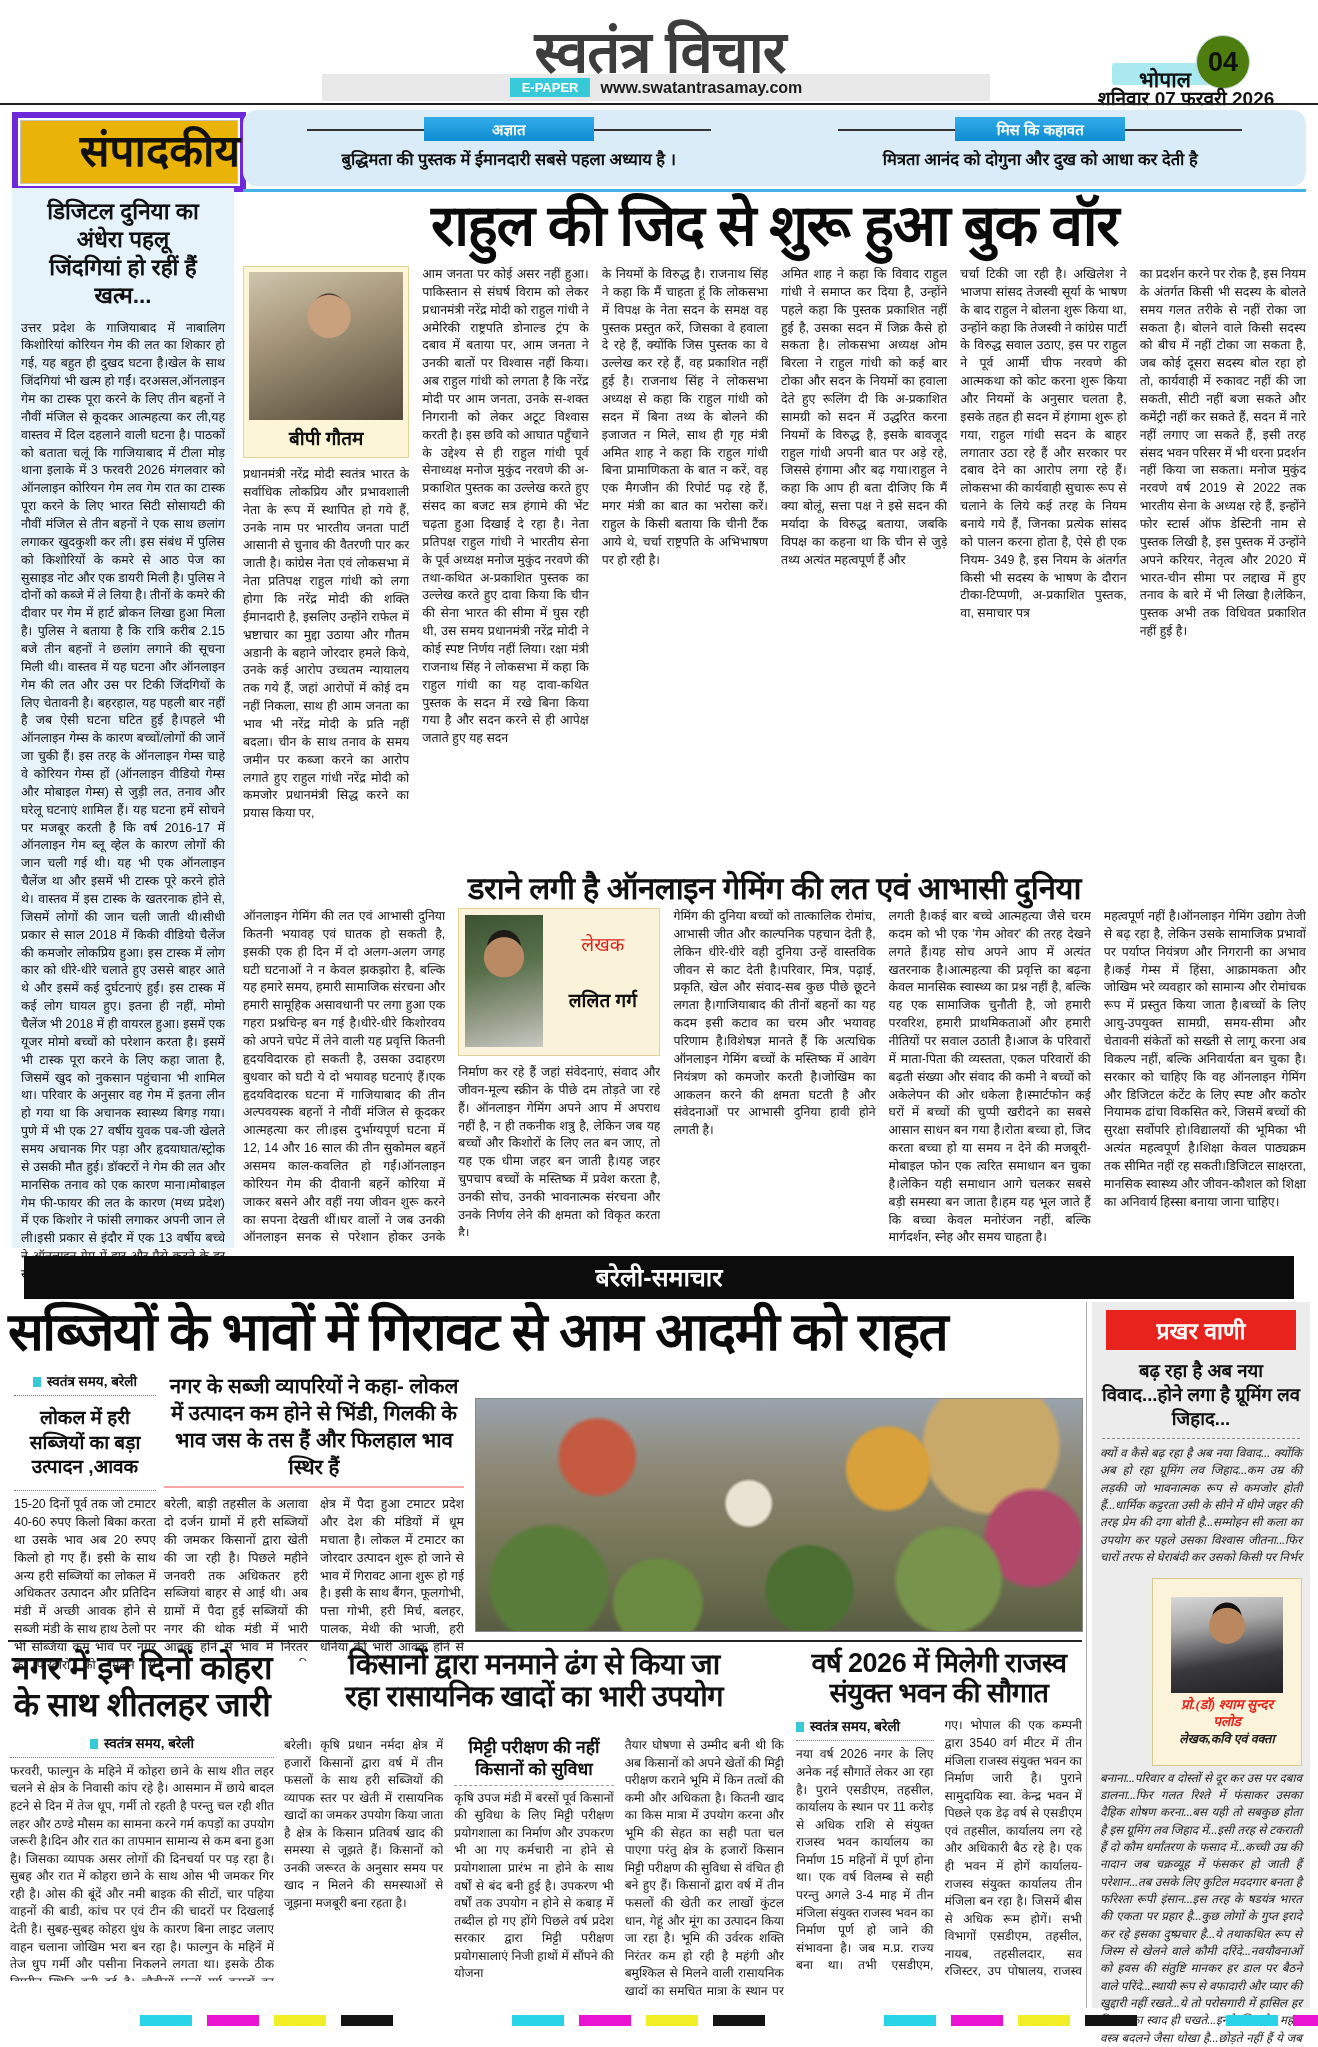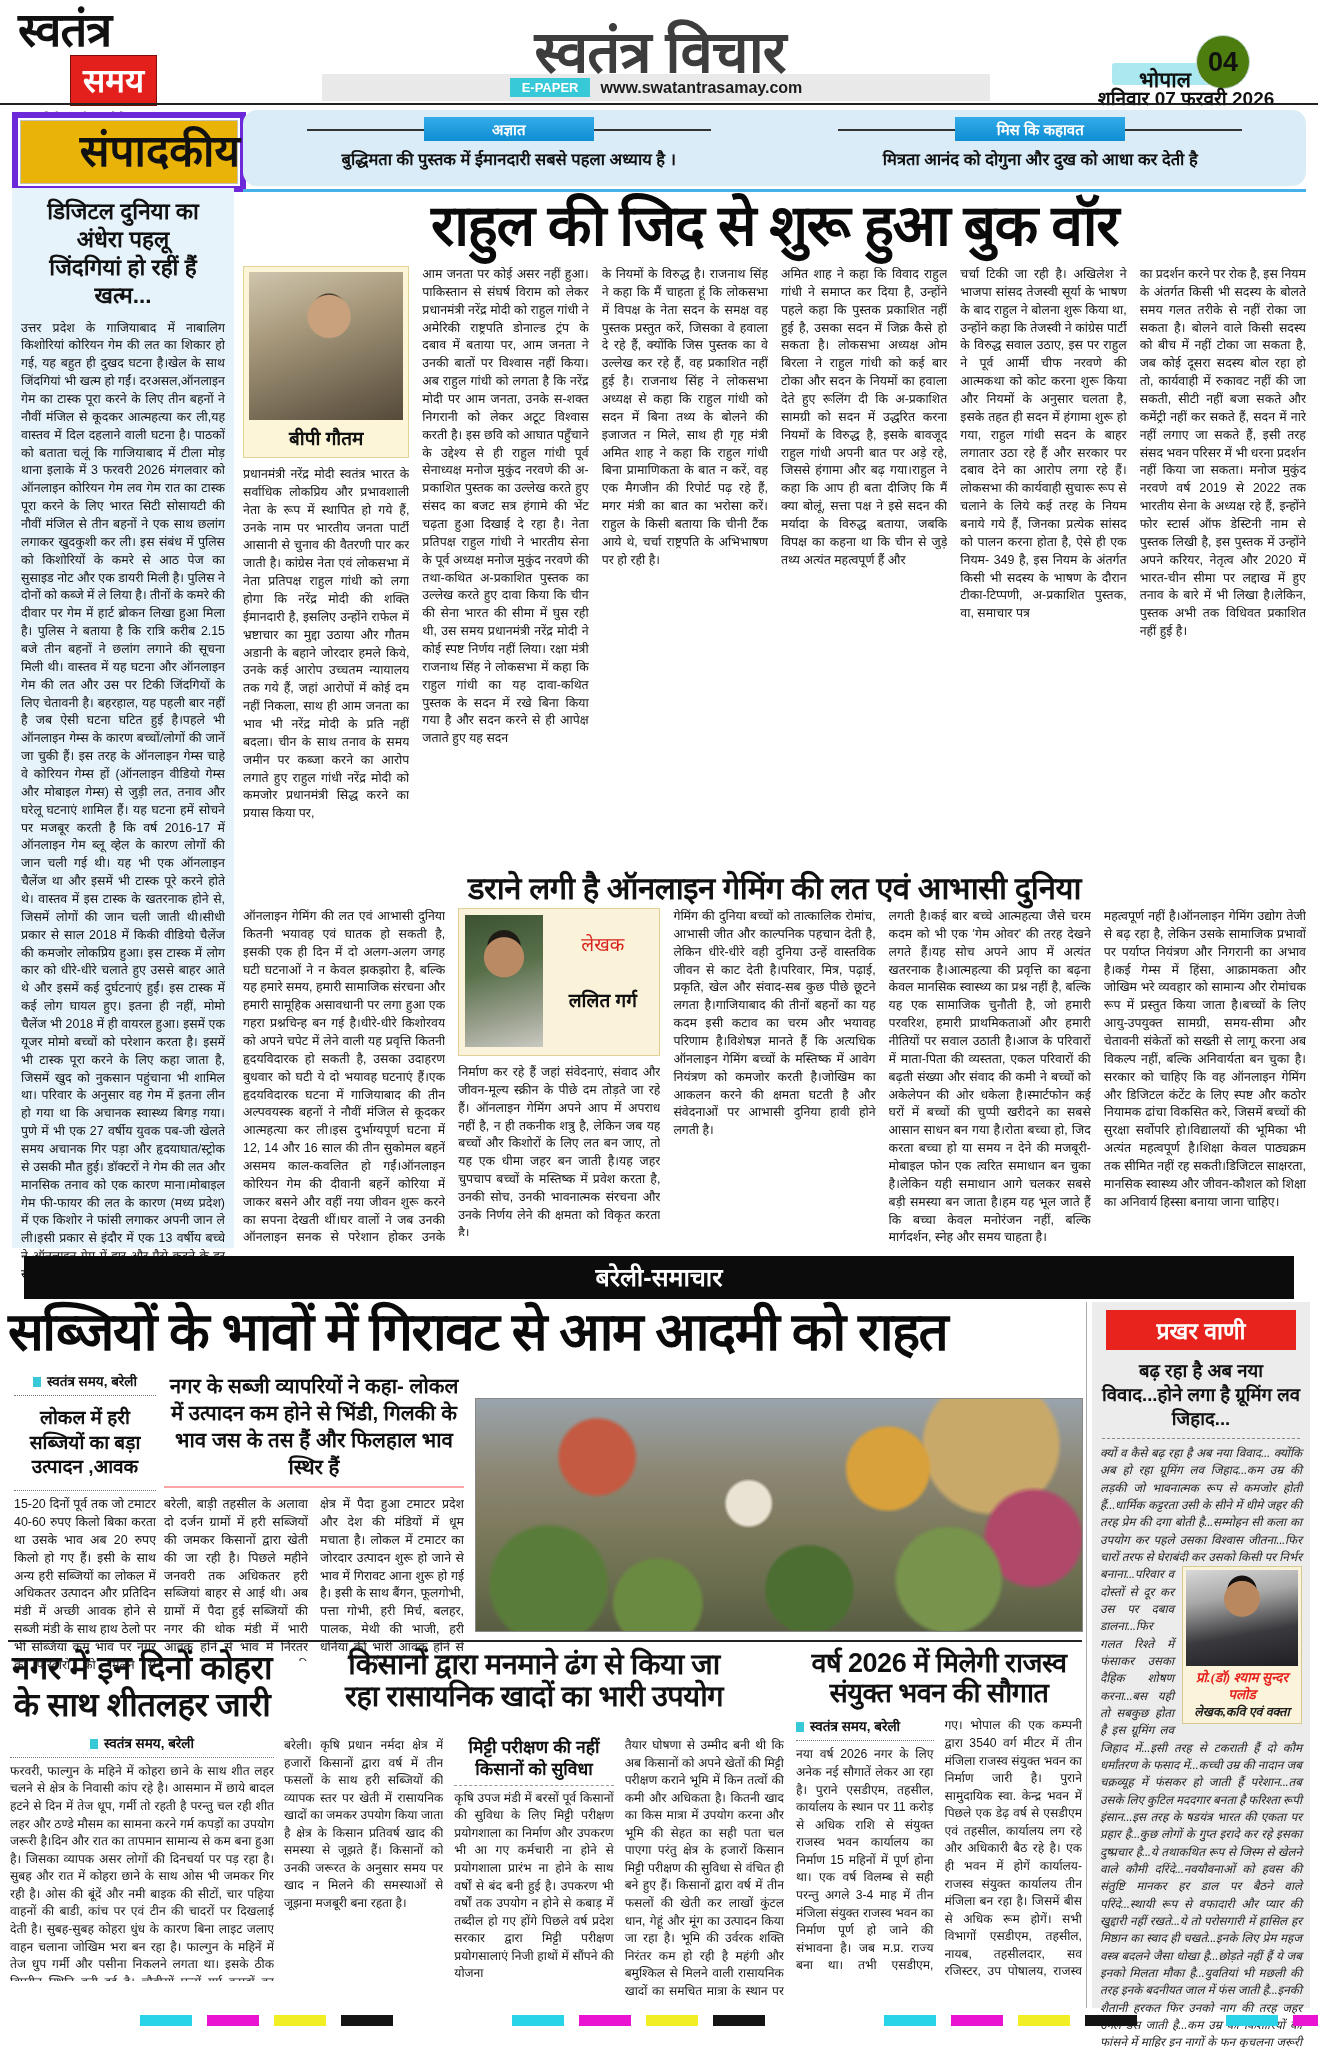--- a/index.html
+++ b/index.html
@@ -78,42 +78,37 @@
   .h-fert{font-size:29px;font-weight:800;text-align:center;line-height:1.12;letter-spacing:-0.5px;}
   .h-rev{font-size:27px;font-weight:800;text-align:center;line-height:1.12;letter-spacing:-0.5px;}
   .inset-head{font-size:17.5px;font-weight:bold;text-align:center;line-height:1.25;border-bottom:1px dashed #999;padding-bottom:4px;margin-bottom:4px;}
   .vrule{background:#aaa;}
   
   .pv{background:#ececec;padding:8px;box-sizing:border-box;}
   .pv-red{background:#e8231d;color:#fff;font-size:23px;font-weight:bold;text-align:center;padding:4px 0;margin:0 6px;}
   .pv-head{font-size:18.5px;font-weight:bold;text-align:center;line-height:1.3;margin:9px 2px 6px;
            border-bottom:1px dashed #888;padding-bottom:7px;}
   .pv-body{font-family:"Liberation Serif",serif;font-style:italic;font-size:11.8px;line-height:1.47;text-align:justify;color:#222;}
-  .pv-author{float:right;width:112px;margin:0 0 4px 8px;background:#fbf4da;border:1px solid #d8c98f;padding:3px;}
+  .pv-author{float:right;width:112px;margin:12px 0 4px 8px;background:#fbf4da;border:1px solid #d8c98f;padding:18px;}
   .portrait3{height:96px;background:
       radial-gradient(circle at 50% 30%,#b9885f 0 20%,transparent 21%),
       radial-gradient(circle at 50% 21%,#14110e 0 15%,transparent 16%),
       linear-gradient(170deg,#d9d9d9 0%,#a8a8a8 30%,#3a3a3e 65%,#1f1f24 100%);}
   .pv-name{color:#e8231d;font-weight:bold;font-size:13.5px;text-align:center;line-height:1.2;margin-top:4px;}
   .pv-role{font-size:12.5px;text-align:center;font-weight:600;line-height:1.2;margin-top:2px;}
   
   .reg-group{position:absolute;top:2015px;display:flex;gap:15px;}
   .sw{width:52px;height:11px;}
   .sw-c{background:#2ad4e8;} .sw-m{background:#eb13d2;} .sw-y{background:#f2ee25;} .sw-k{background:#141414;}
 </style>
 </head>
 <body>
 
 <div id="page">
 
-  <div class="abs" style="left:18px;top:8px;width:220px;">
-    <div class="logo-top">स्वतंत्र</div>
-    <div class="logo-red">समय</div>
-    <div class="logo-tag">हम सिर्फ पत्रकारिता करते हैं</div>
-  </div>
   <div class="abs ctr page-title" style="left:400px;top:10px;width:520px;">स्वतंत्र विचार</div>
   <div class="abs epaper-bar" style="left:322px;top:74px;width:668px;height:27px;">
     <span class="epaper-chip">E-PAPER</span>
     <span class="site">www.swatantrasamay.com</span>
   </div>
   <div class="abs city-badge" style="left:1112px;top:63px;width:106px;height:22px;">भोपाल</div>
   <div class="abs num-circle" style="left:1196px;top:35px;width:52px;height:52px;">04</div>
   <div class="abs date" style="left:1060px;top:85px;width:252px;">शनिवार 07 फरवरी 2026</div>
   <div class="abs hrule" style="left:0;top:103px;width:1318px;height:2px;"></div>
 

